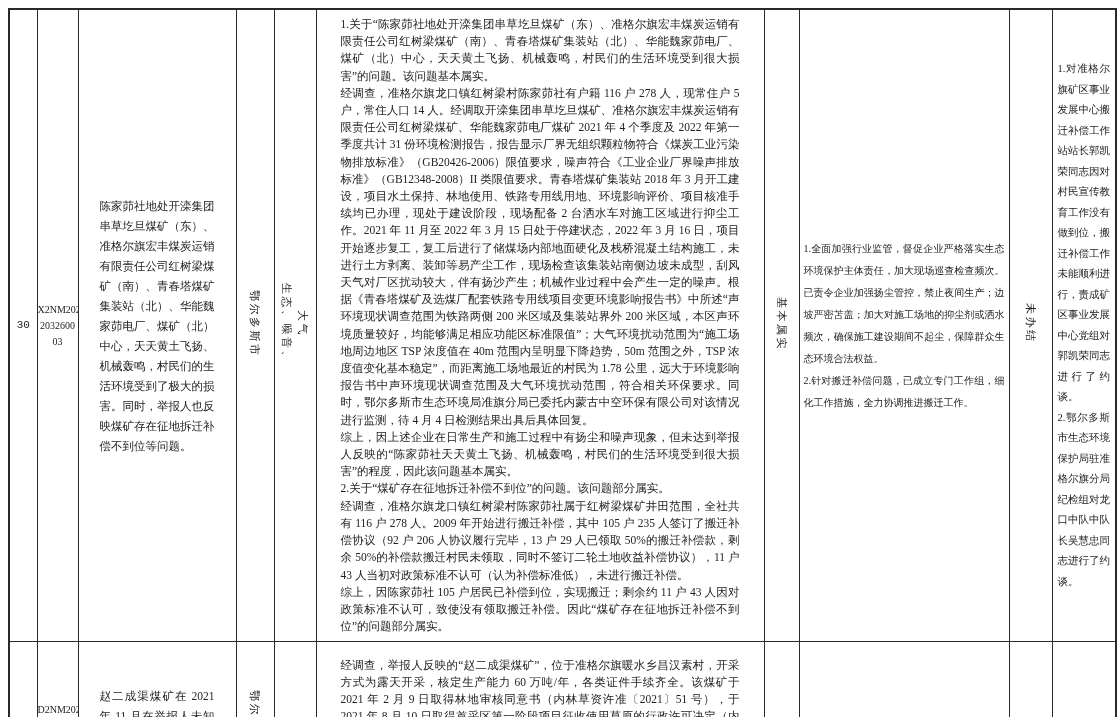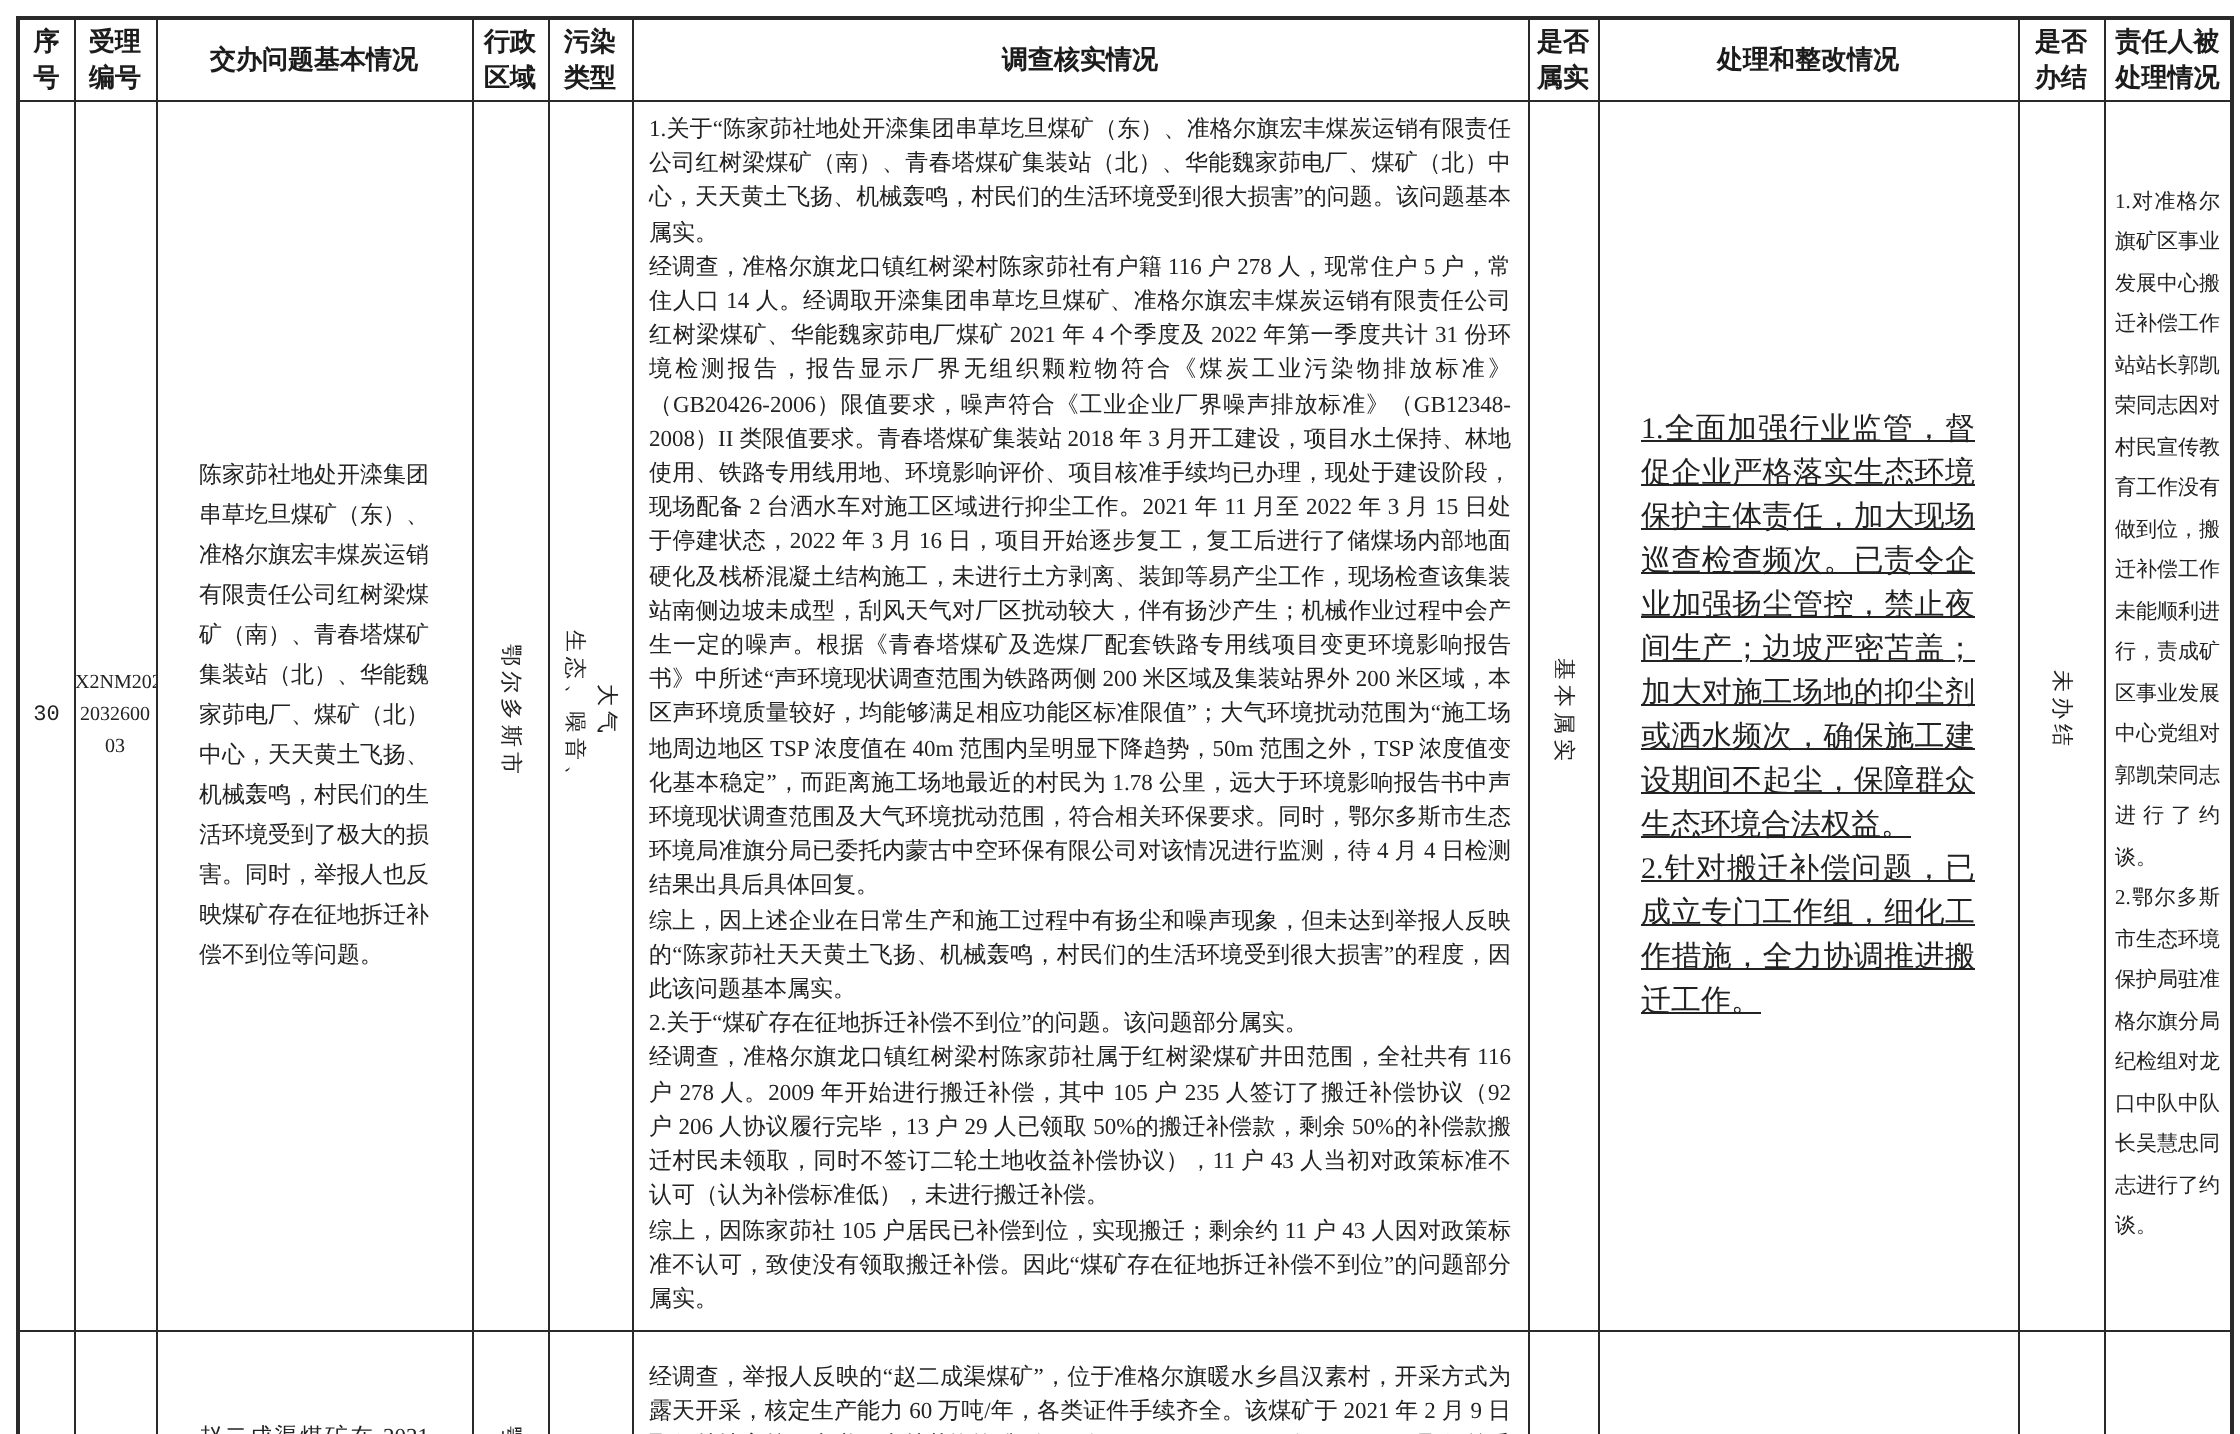--- a/index.html
+++ b/index.html
@@ -53,32 +53,31 @@
   td.c-problem {
     font-size: 11.5px;
     line-height: 20px;
     padding: 4px 21px;
     text-align: justify;
     white-space: pre-line;
   }
   td.c-invest {
     font-size: 11.5px;
     line-height: 17.2px;
-    padding: 6px 8px;
+    padding: 6px 24px;
     text-align: justify;
     white-space: pre-line;
     vertical-align: middle;
   }
   td.c-handle {
-    font-size: 15px;
+    font-size: 10px;
     line-height: 22px;
-    padding: 4px 21px;
+    padding: 4px 4px;
     text-align: justify;
     white-space: pre-line;
-    text-decoration: underline;
   }
   td.c-account {
     font-size: 10.5px;
     line-height: 20.5px;
     padding: 3px 5px;
     text-align: justify;
     white-space: pre-line;
     margin-top: 26px;
   }
   td.c-none {
@@ -110,32 +109,20 @@
       <col style="width:38px">
         <col style="width:42px">
         <col style="width:448px">
       <col style="width:35px">
         <col style="width:210px">
         <col style="width:43px">
       <col style="width:64px">
     </colgroup>
 
     <tbody>
-        <tr style="height:40px">
-      <th class="hdr">序号</th>
-      <th class="hdr">受理编号</th>
-      <th class="hdr">交办问题基本情况</th>
-      <th class="hdr">行政区域</th>
-      <th class="hdr">污染类型</th>
-      <th class="hdr">调查核实情况</th>
-      <th class="hdr">是否属实</th>
-      <th class="hdr">处理和整改情况</th>
-      <th class="hdr">是否办结</th>
-      <th class="hdr">责任人被处理情况</th>
-    </tr>
 
     <tr style="height:494px">
       <td class="c-center">30</td>
       <td class="c-caseno">X2NM202
 2032600
 03</td>
       <td class="c-problem">陈家茆社地处开滦集团串草圪旦煤矿（东）、准格尔旗宏丰煤炭运销有限责任公司红树梁煤矿（南）、青春塔煤矿集装站（北）、华能魏家茆电厂、煤矿（北）中心，天天黄土飞扬、机械轰鸣，村民们的生活环境受到了极大的损害。同时，举报人也反映煤矿存在征地拆迁补偿不到位等问题。</td>
       <td class="c-vert">
         <span class="vtext">鄂尔多斯市</span>
       </td>

